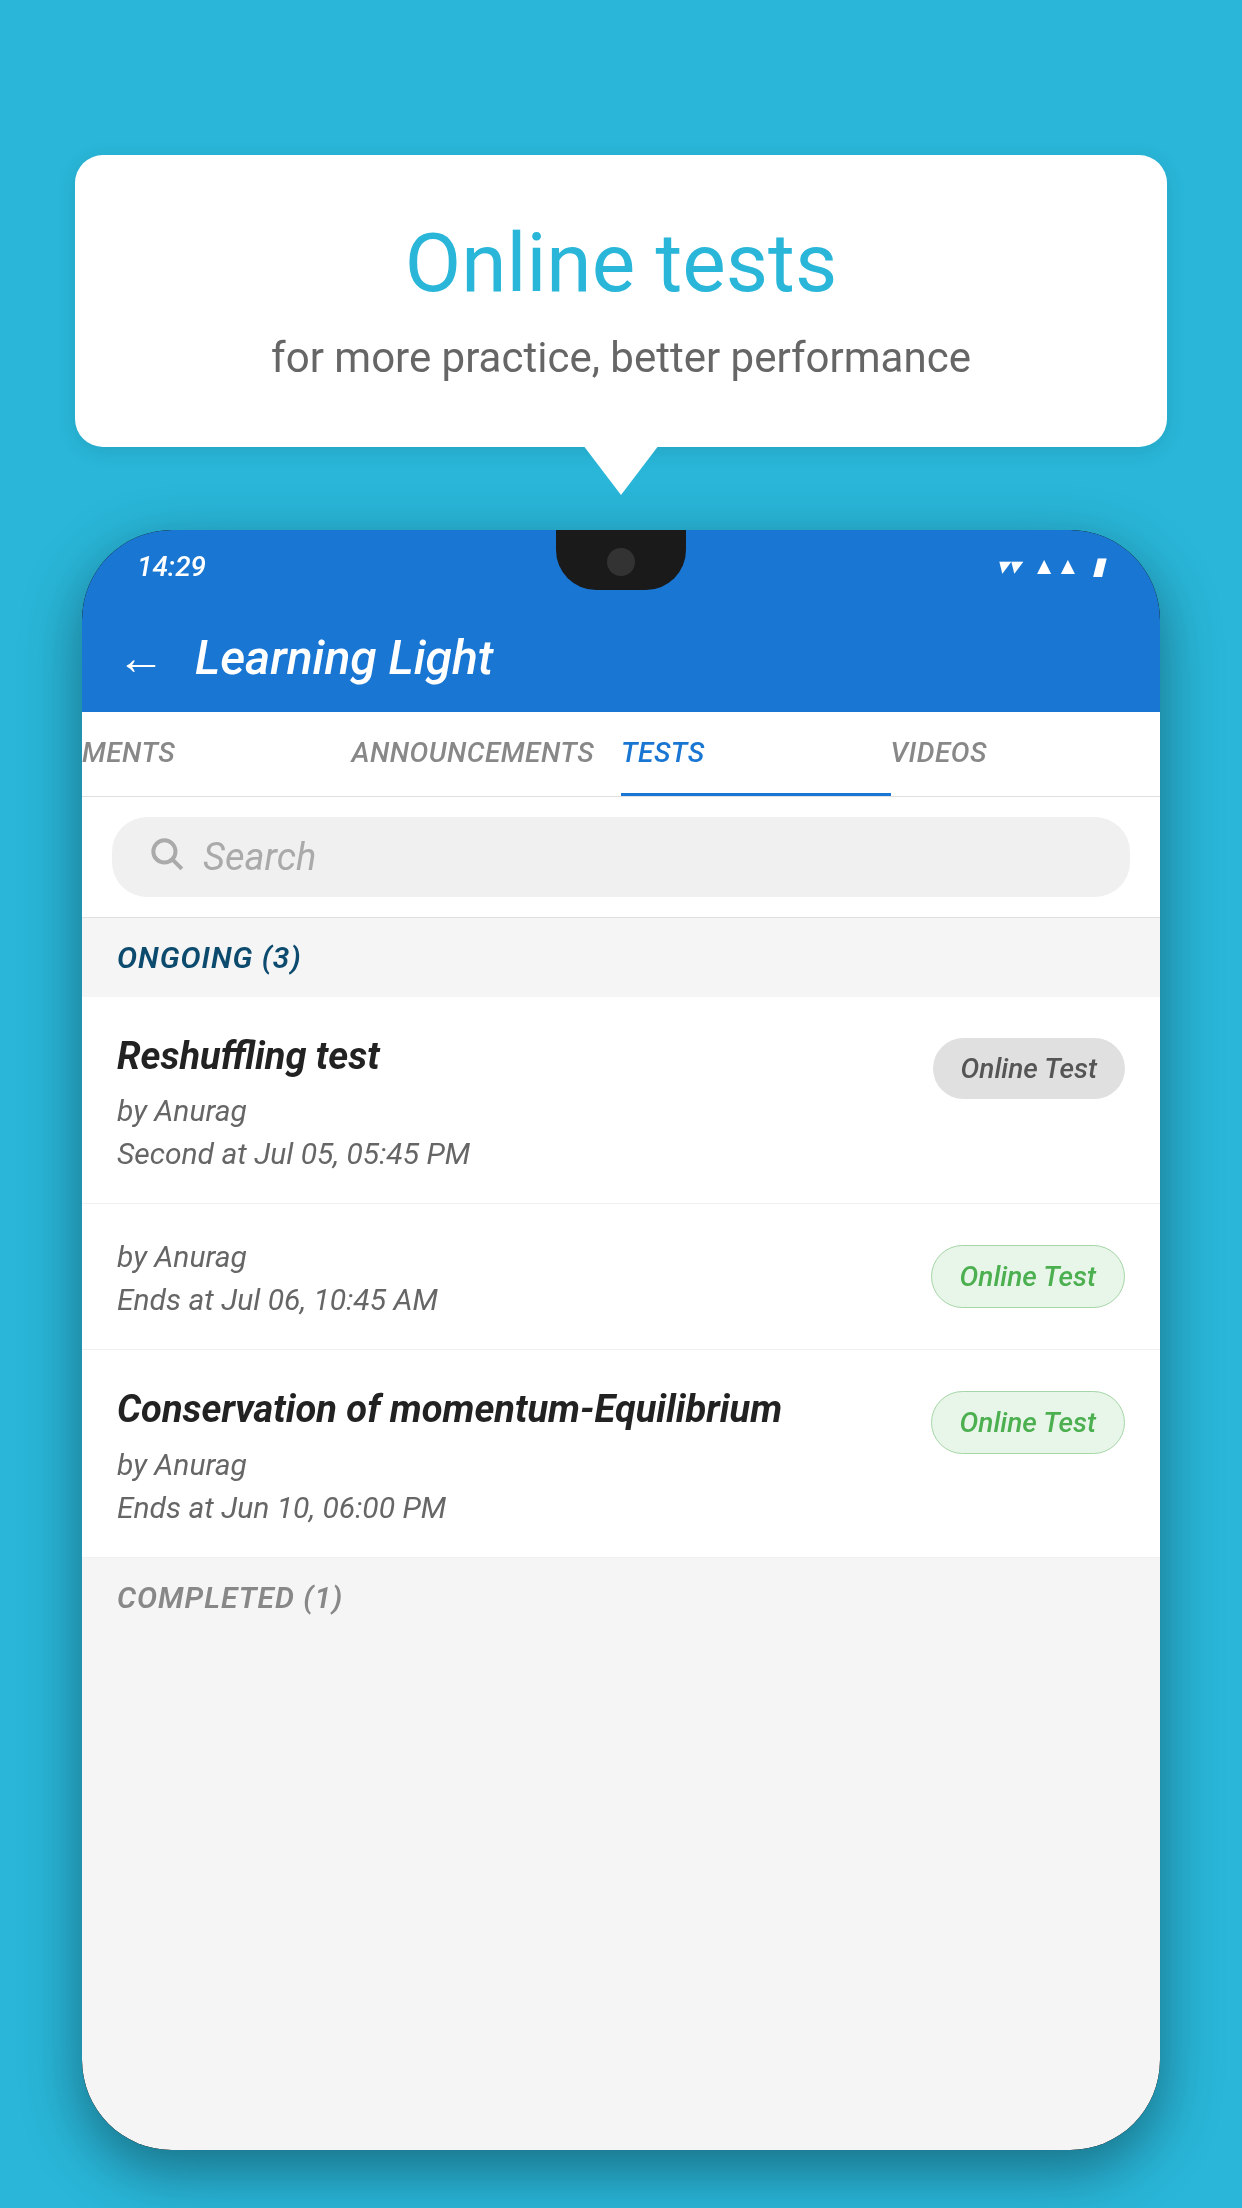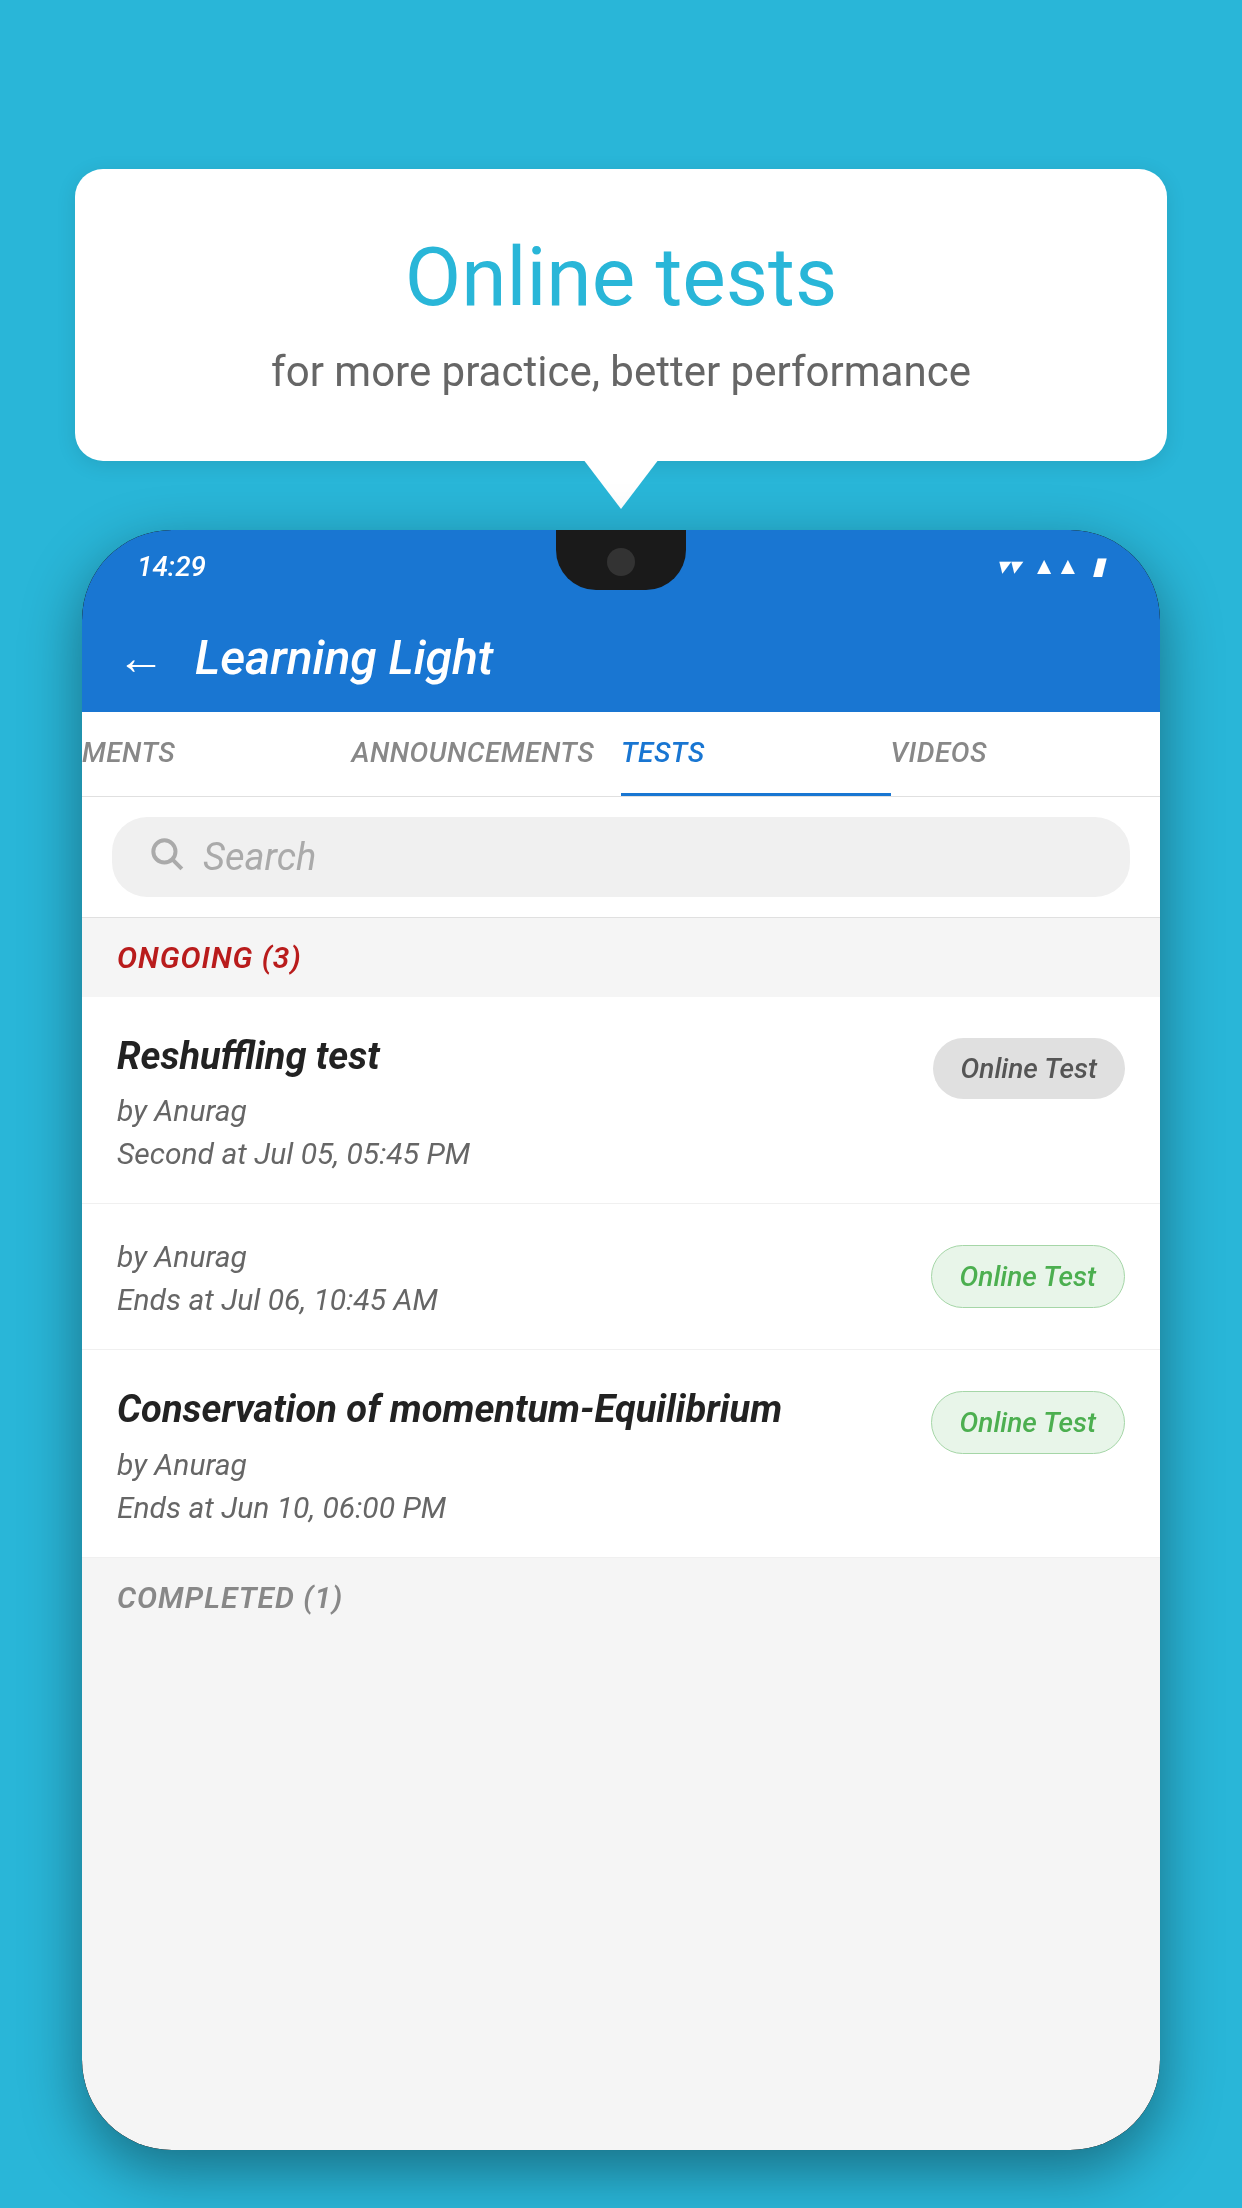--- a/index.html
+++ b/index.html
@@ -9,21 +9,21 @@
       height: 2208px;
       background-color: #29b6d8;
       font-family: 'Roboto', Arial, sans-serif;
       overflow: hidden;
       position: relative;
     }
 
     
     .speech-bubble-container {
       position: absolute;
-      top: 169px;
+      top: 155px;
       left: 75px;
       right: 75px;
       display: flex;
       flex-direction: column;
       align-items: flex-start;
     }
 
     .speech-bubble {
       background: white;
       border-radius: 28px;
@@ -220,21 +220,21 @@
       font-size: 38px;
     }
 
     
     .section-header {
       background: #f5f5f5;
       padding: 22px 35px;
     }
 
     .section-label {
-      color: #b91c1c;
+      color: #0c4a6e;
       font-size: 30px;
       font-weight: 600;
       letter-spacing: 1px;
     }
 
     
     .test-list {
       background: white;
     }
 

